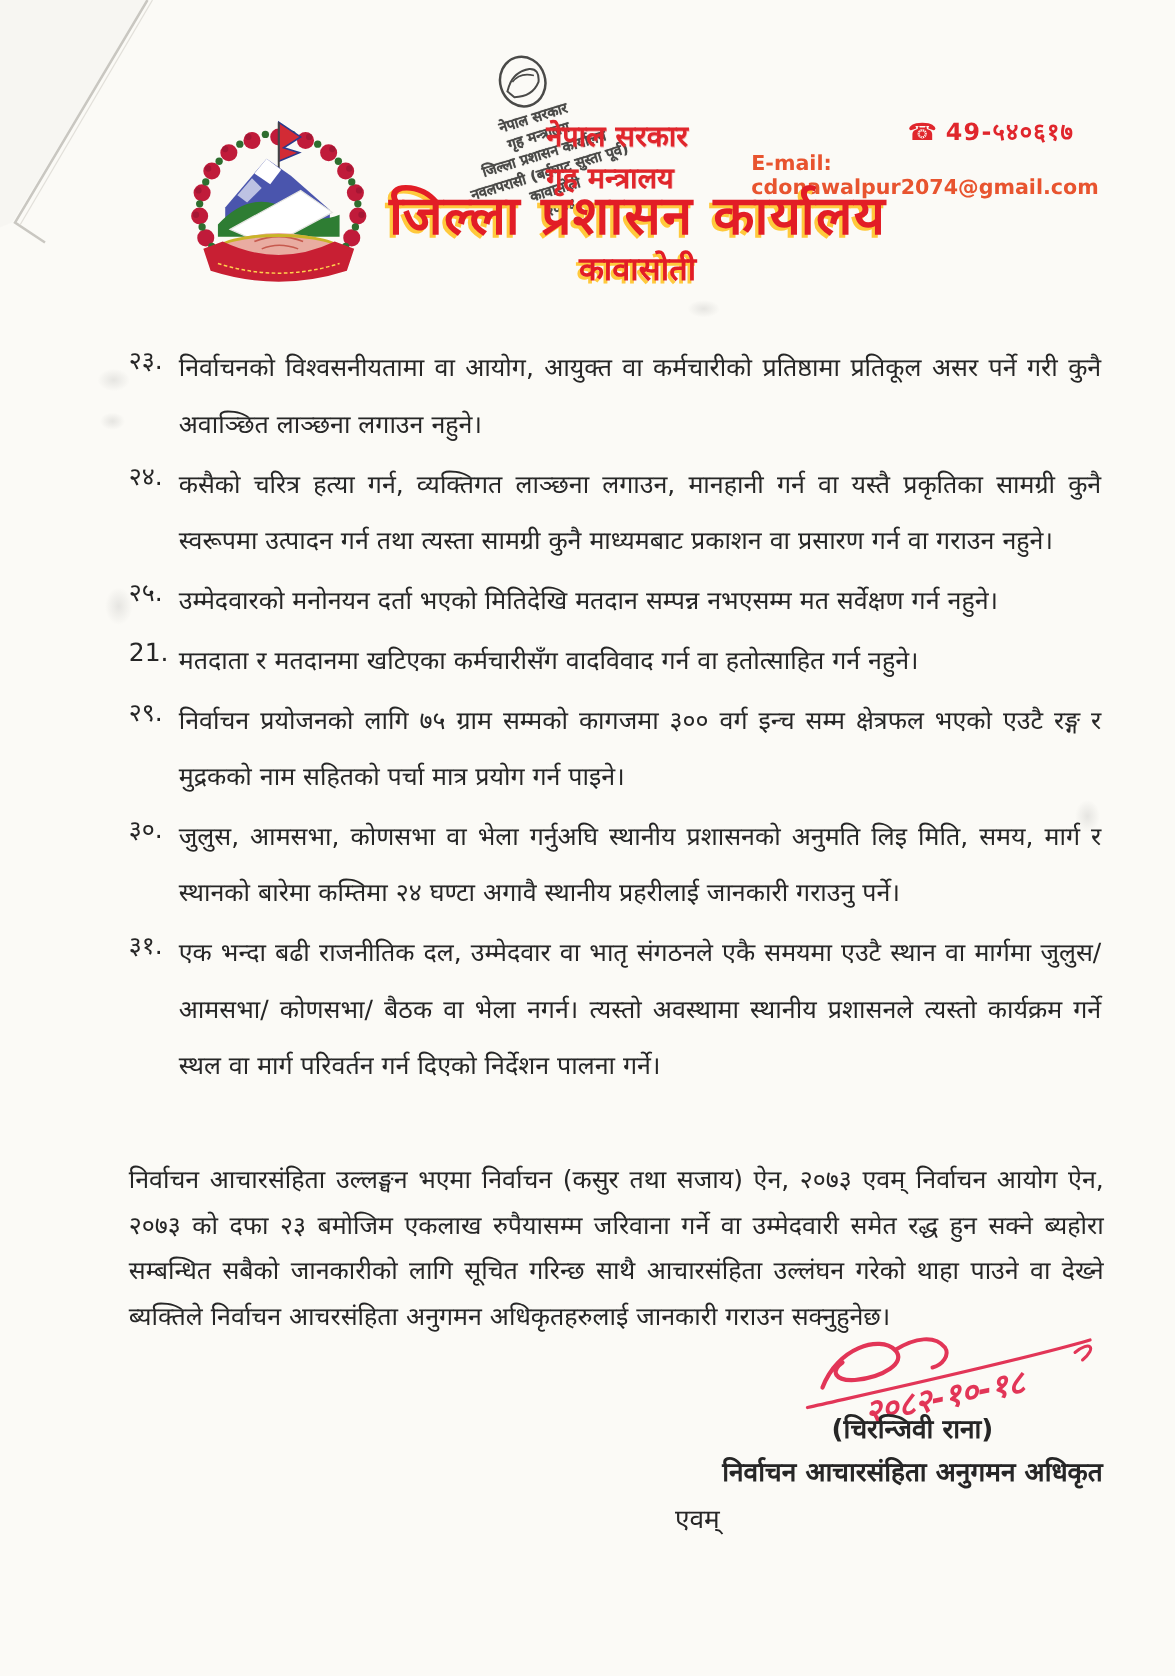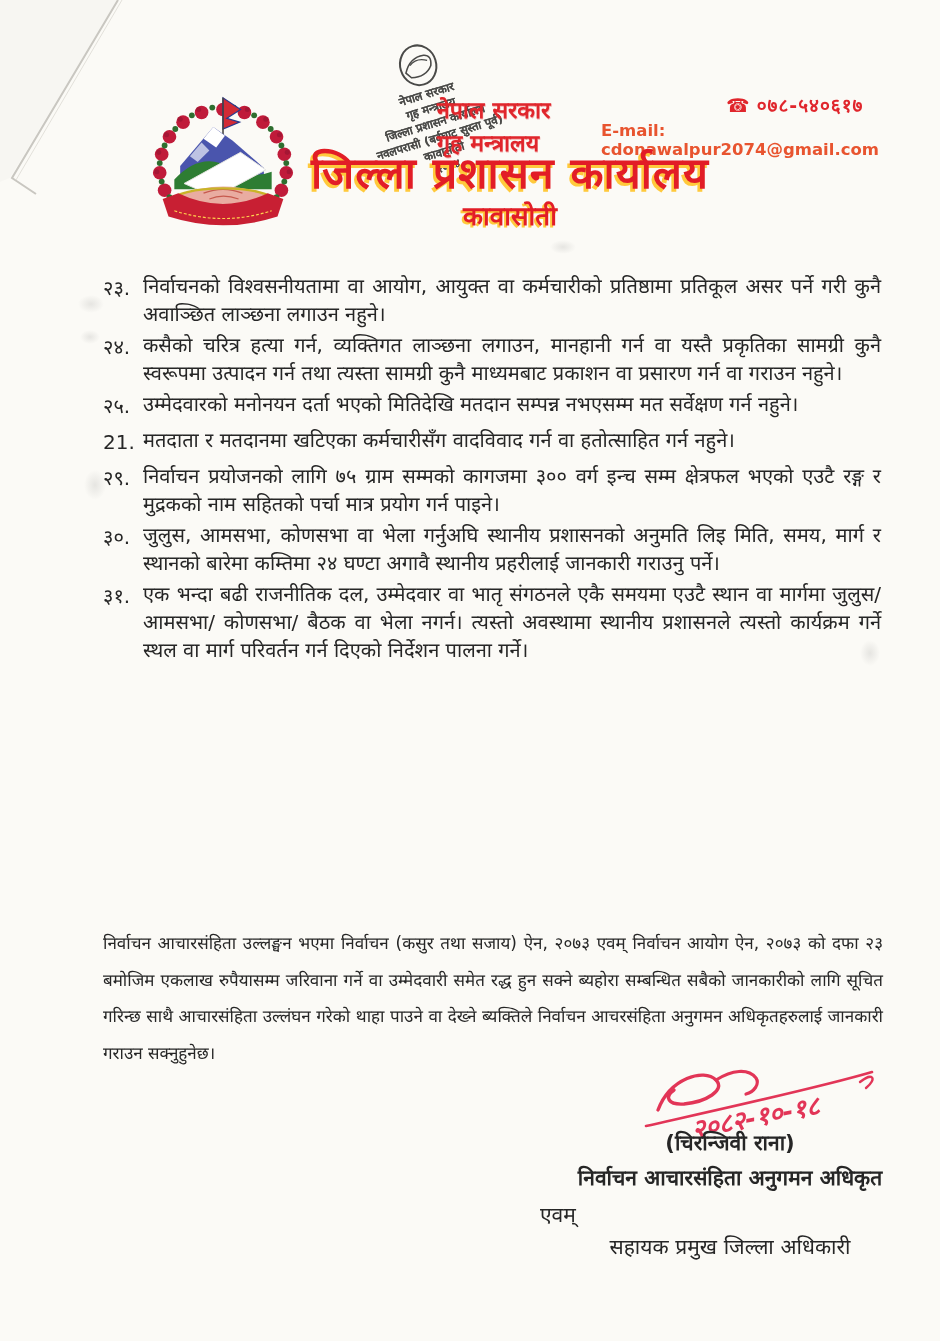--- a/index.html
+++ b/index.html
@@ -56,24 +56,24 @@
     text-shadow:-2px 2px 0 #ffc93c;margin-top:3px;white-space:nowrap;
   }
   .office-place{
     font-size:26px;font-weight:bold;color:#e21d26;line-height:32px;
     text-shadow:-2px 2px 0 #ffc93c;margin-top:2px;white-space:nowrap;
   }
   
   .body-block{position:absolute;left:103px;top:272px;width:778px;}
   .clause{display:flex;margin-bottom:3px;}
   .clause-num{flex:0 0 40px;font-size:20px;line-height:33px;font-weight:500;}
-  .clause-text{flex:1;font-size:20px;line-height:28px;text-align:justify;font-weight:500;}
+  .clause-text{flex:1;font-size:20px;line-height:45px;text-align:justify;font-weight:500;}
   .closing{
     position:absolute;left:103px;top:925px;width:780px;
-    font-size:17px;line-height:36.5px;text-align:justify;font-weight:500;
+    font-size:20px;line-height:36.5px;text-align:justify;font-weight:500;
   }
   
   .sig-svg{position:absolute;left:638px;top:1058px;}
   .sig-name{position:absolute;left:600px;top:1128px;width:260px;text-align:center;font-size:21px;font-weight:700;}
   .sig-title1{position:absolute;left:540px;top:1163px;width:380px;text-align:center;font-size:21px;font-weight:700;}
   .sig-title2{position:absolute;left:540px;top:1200px;width:380px;font-size:21px;font-weight:500;}
   .sig-title3{position:absolute;left:540px;top:1232px;width:380px;text-align:center;font-size:21px;font-weight:500;}
 </style>
 </head>
 <body>
@@ -176,21 +176,21 @@
     <div class="stamp-line">जिल्ला प्रशासन कार्यालय</div>
     <div class="stamp-line">नवलपरासी (बर्दघाट सुस्ता पूर्व)</div>
     <div class="stamp-line">कावासोती</div>
     <div class="stamp-line">२०७४</div>
   </div>
 
   <div class="hdr-gov">नेपाल सरकार</div>
   <div class="hdr-min">गृह मन्त्रालय</div>
 
   <div class="hdr-phone">
-    <span class="ph-icon">☎</span><span>०७८-५४०६१७</span>
+    <span class="ph-icon">☎</span><span>49-५४०६१७</span>
   </div>
   <div class="hdr-email">
     <span>E-mail:</span>
     <span>cdonawalpur2074@gmail.com</span>
   </div>
 
   <div class="hdr-center">
     <div class="office-title">जिल्ला प्रशासन कार्यालय</div>
     <div class="office-place">कावासोती</div>
   </div>
@@ -244,15 +244,14 @@
       <path d="M78,22 C94,12 110,10 118,20 C122,26 116,34 108,36" stroke-width="3.2"></path>
       <path d="M8,68 C70,54 180,30 234,14" stroke-width="2.6"></path>
       <path d="M222,24 C234,14 240,20 228,30" stroke-width="2.4"></path>
     </g>
     <text x="52" y="68" transform="rotate(-11 120 55)" font-size="26" font-weight="bold" font-style="italic" fill="#e23557" font-family="DejaVu Sans, sans-serif"><tspan>२०८२-१०-१८</tspan></text>
   </svg>
 
   <div class="sig-name">(चिरन्जिवी राना)</div>
   <div class="sig-title1">निर्वाचन आचारसंहिता अनुगमन अधिकृत</div>
   <div class="sig-title2">एवम्</div>
-  <div class="sig-title3">सहायक प्रमुख जिल्ला अधिकारी</div>
 
 </div>
 
 </body></html>

